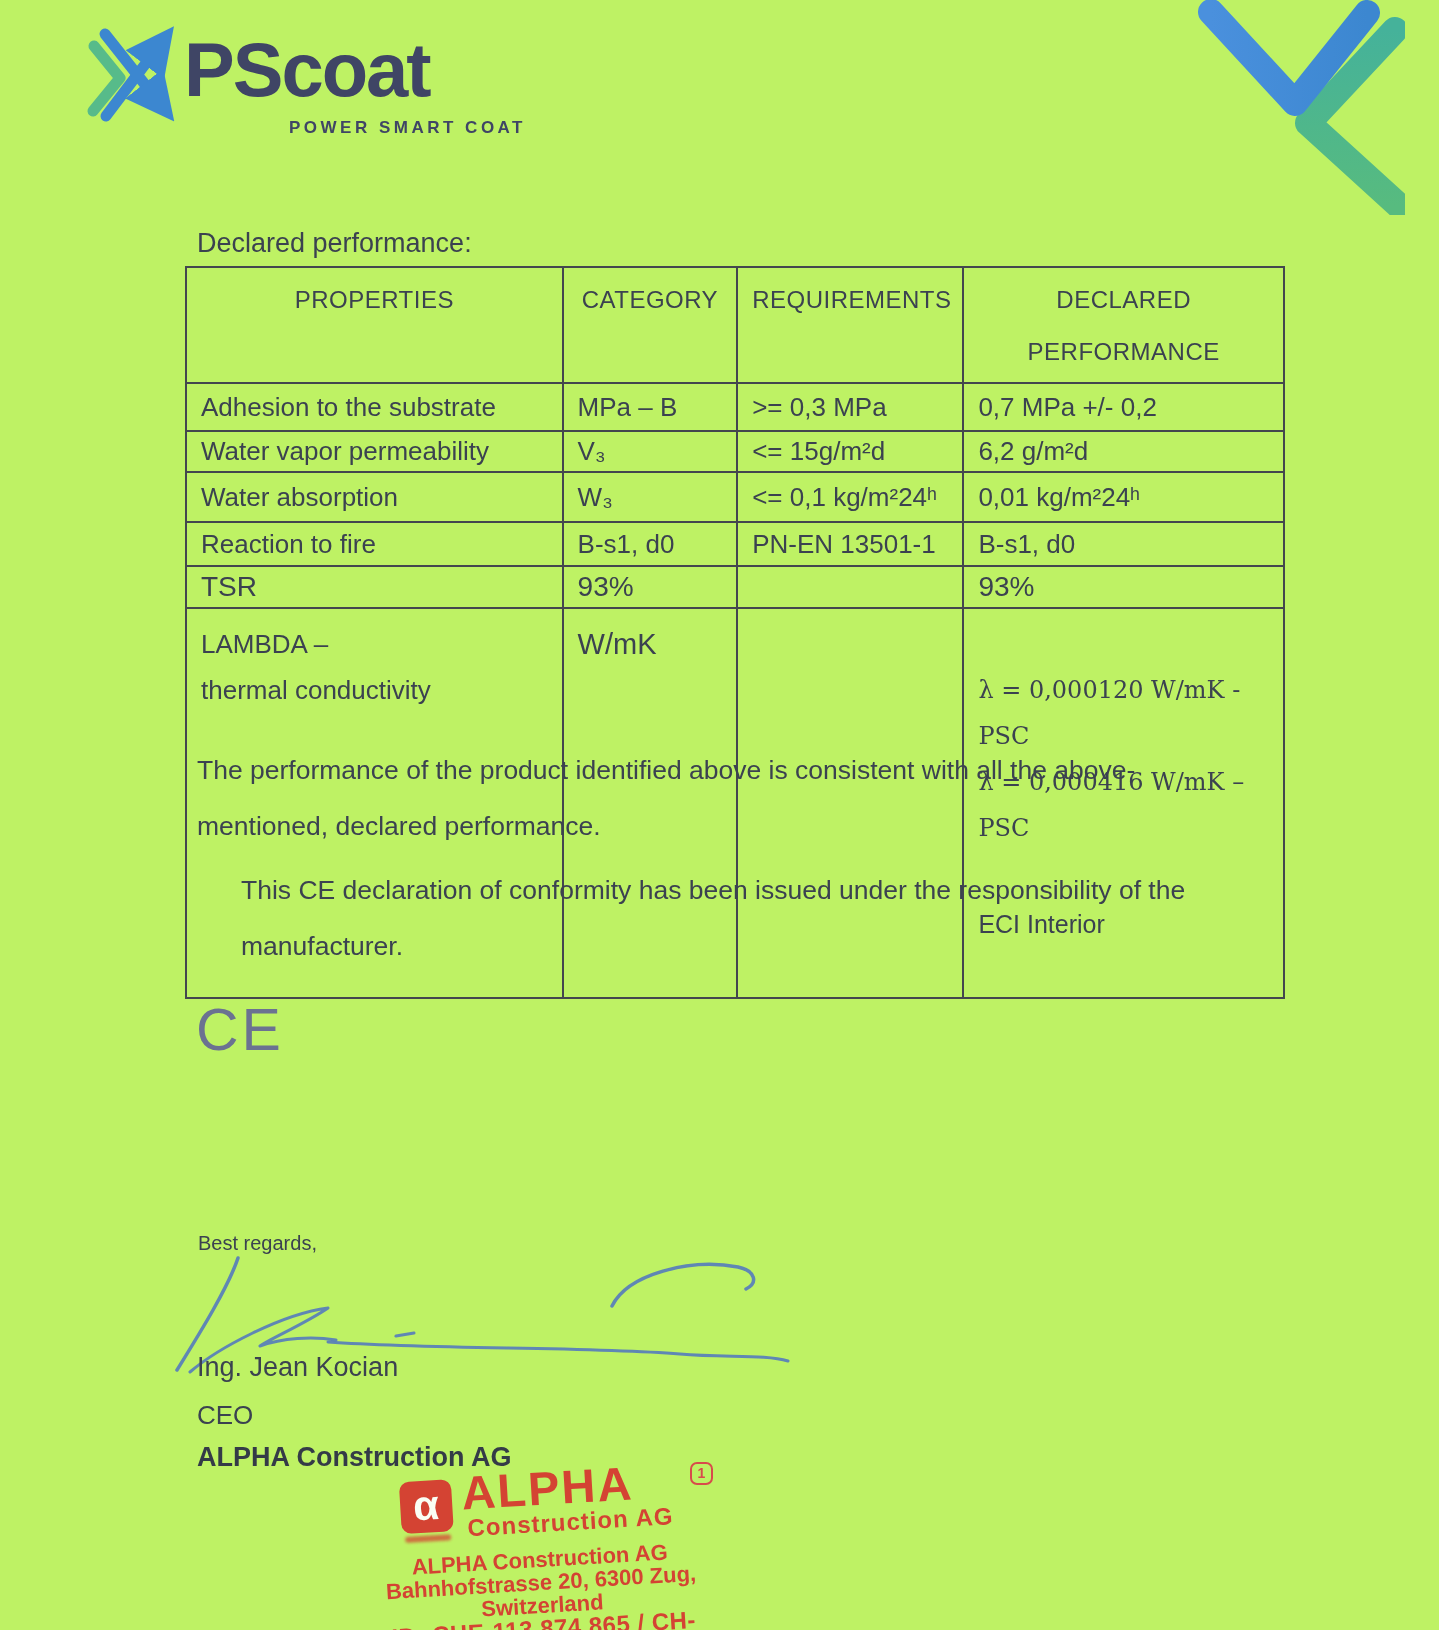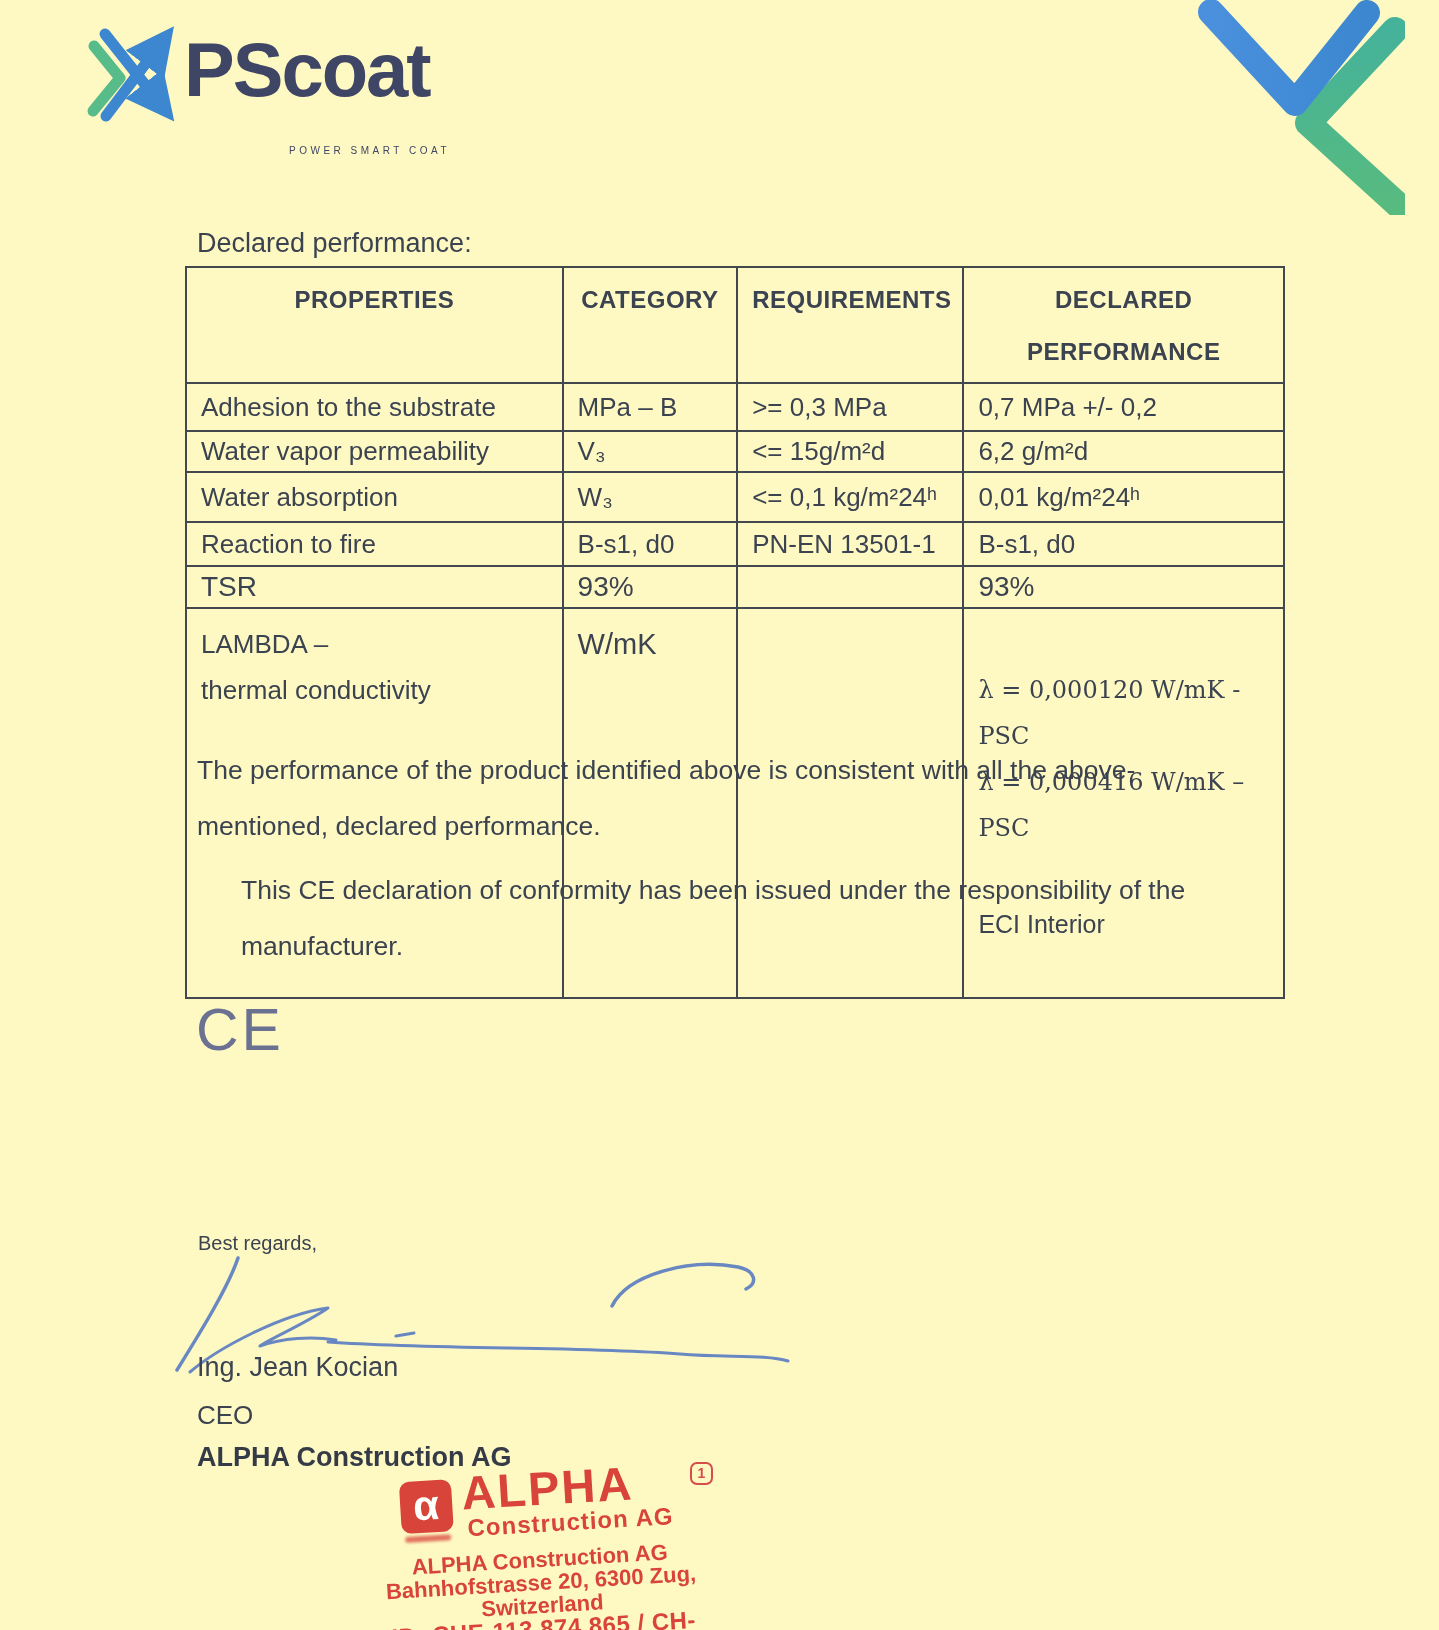--- a/index.html
+++ b/index.html
@@ -13,33 +13,33 @@
     --stamp-red:#d63630;
     --signature-blue:#4f74c2;
   }
   *{margin:0;padding:0;box-sizing:border-box;}
   html,body{background:#ffffff;}
   body{
     width:1439px;height:1630px;position:relative;overflow:hidden;
     font-family:"Liberation Sans","DejaVu Sans",sans-serif;
     color:var(--text);
   }
-  .page{position:absolute;inset:0;background:#fef9c3;}
+  .page{position:absolute;inset:0;background:#bef264;}
 
   
   .brand{position:absolute;left:82px;top:20px;display:flex;align-items:flex-start;}
   .brand-icon{width:100px;height:120px;}
   .brand-text{position:relative;margin-left:2px;}
   .brand-name{
     font-size:76px;font-weight:700;color:var(--brand-navy);
     letter-spacing:-2px;line-height:100px;
   }
   .brand-tagline{
     position:absolute;left:105px;top:98px;white-space:nowrap;
-    font-size:10px;font-weight:400;color:var(--brand-navy);letter-spacing:3.5px;margin-top:27px;
+    font-size:17px;font-weight:700;color:var(--brand-navy);letter-spacing:3.5px;
   }
   .corner-mark{position:absolute;left:1145px;top:0px;width:260px;height:215px;}
 
   .stroke-blue{stroke:var(--accent-blue);fill:none;stroke-linecap:round;stroke-linejoin:round;}
   .stroke-green{stroke:var(--accent-green);fill:none;stroke-linecap:round;stroke-linejoin:round;}
   .ah{fill:var(--accent-blue);}
 
   
   .section-title{
     position:absolute;left:197px;top:228px;
@@ -52,21 +52,21 @@
     border-collapse:collapse;table-layout:fixed;
   }
   .doa-table th,.doa-table td{
     border:2px solid var(--border);
     padding:4px 14px;
     font-size:26px;color:var(--text);
     text-align:left;vertical-align:middle;
     white-space:pre-line;
   }
   .doa-table th{
-    font-weight:700;text-align:center;vertical-align:top;
+    font-weight:400;text-align:center;vertical-align:top;
     font-size:24px;line-height:52px;height:84px;padding-top:6px;
     letter-spacing:0.5px;
   }
   .doa-table tbody tr:nth-child(1) td{height:48px;}
   .doa-table tbody tr:nth-child(2) td{height:40px;}
   .doa-table tbody tr:nth-child(3) td{height:50px;}
   .doa-table tbody tr:nth-child(4) td{height:44px;border-radius:20px;}
   .doa-table tbody tr:nth-child(5) td{height:41px;font-size:28px;}
   .doa-table tbody tr:nth-child(6) td{
     height:128px;vertical-align:top;padding-top:12px;line-height:46px;

